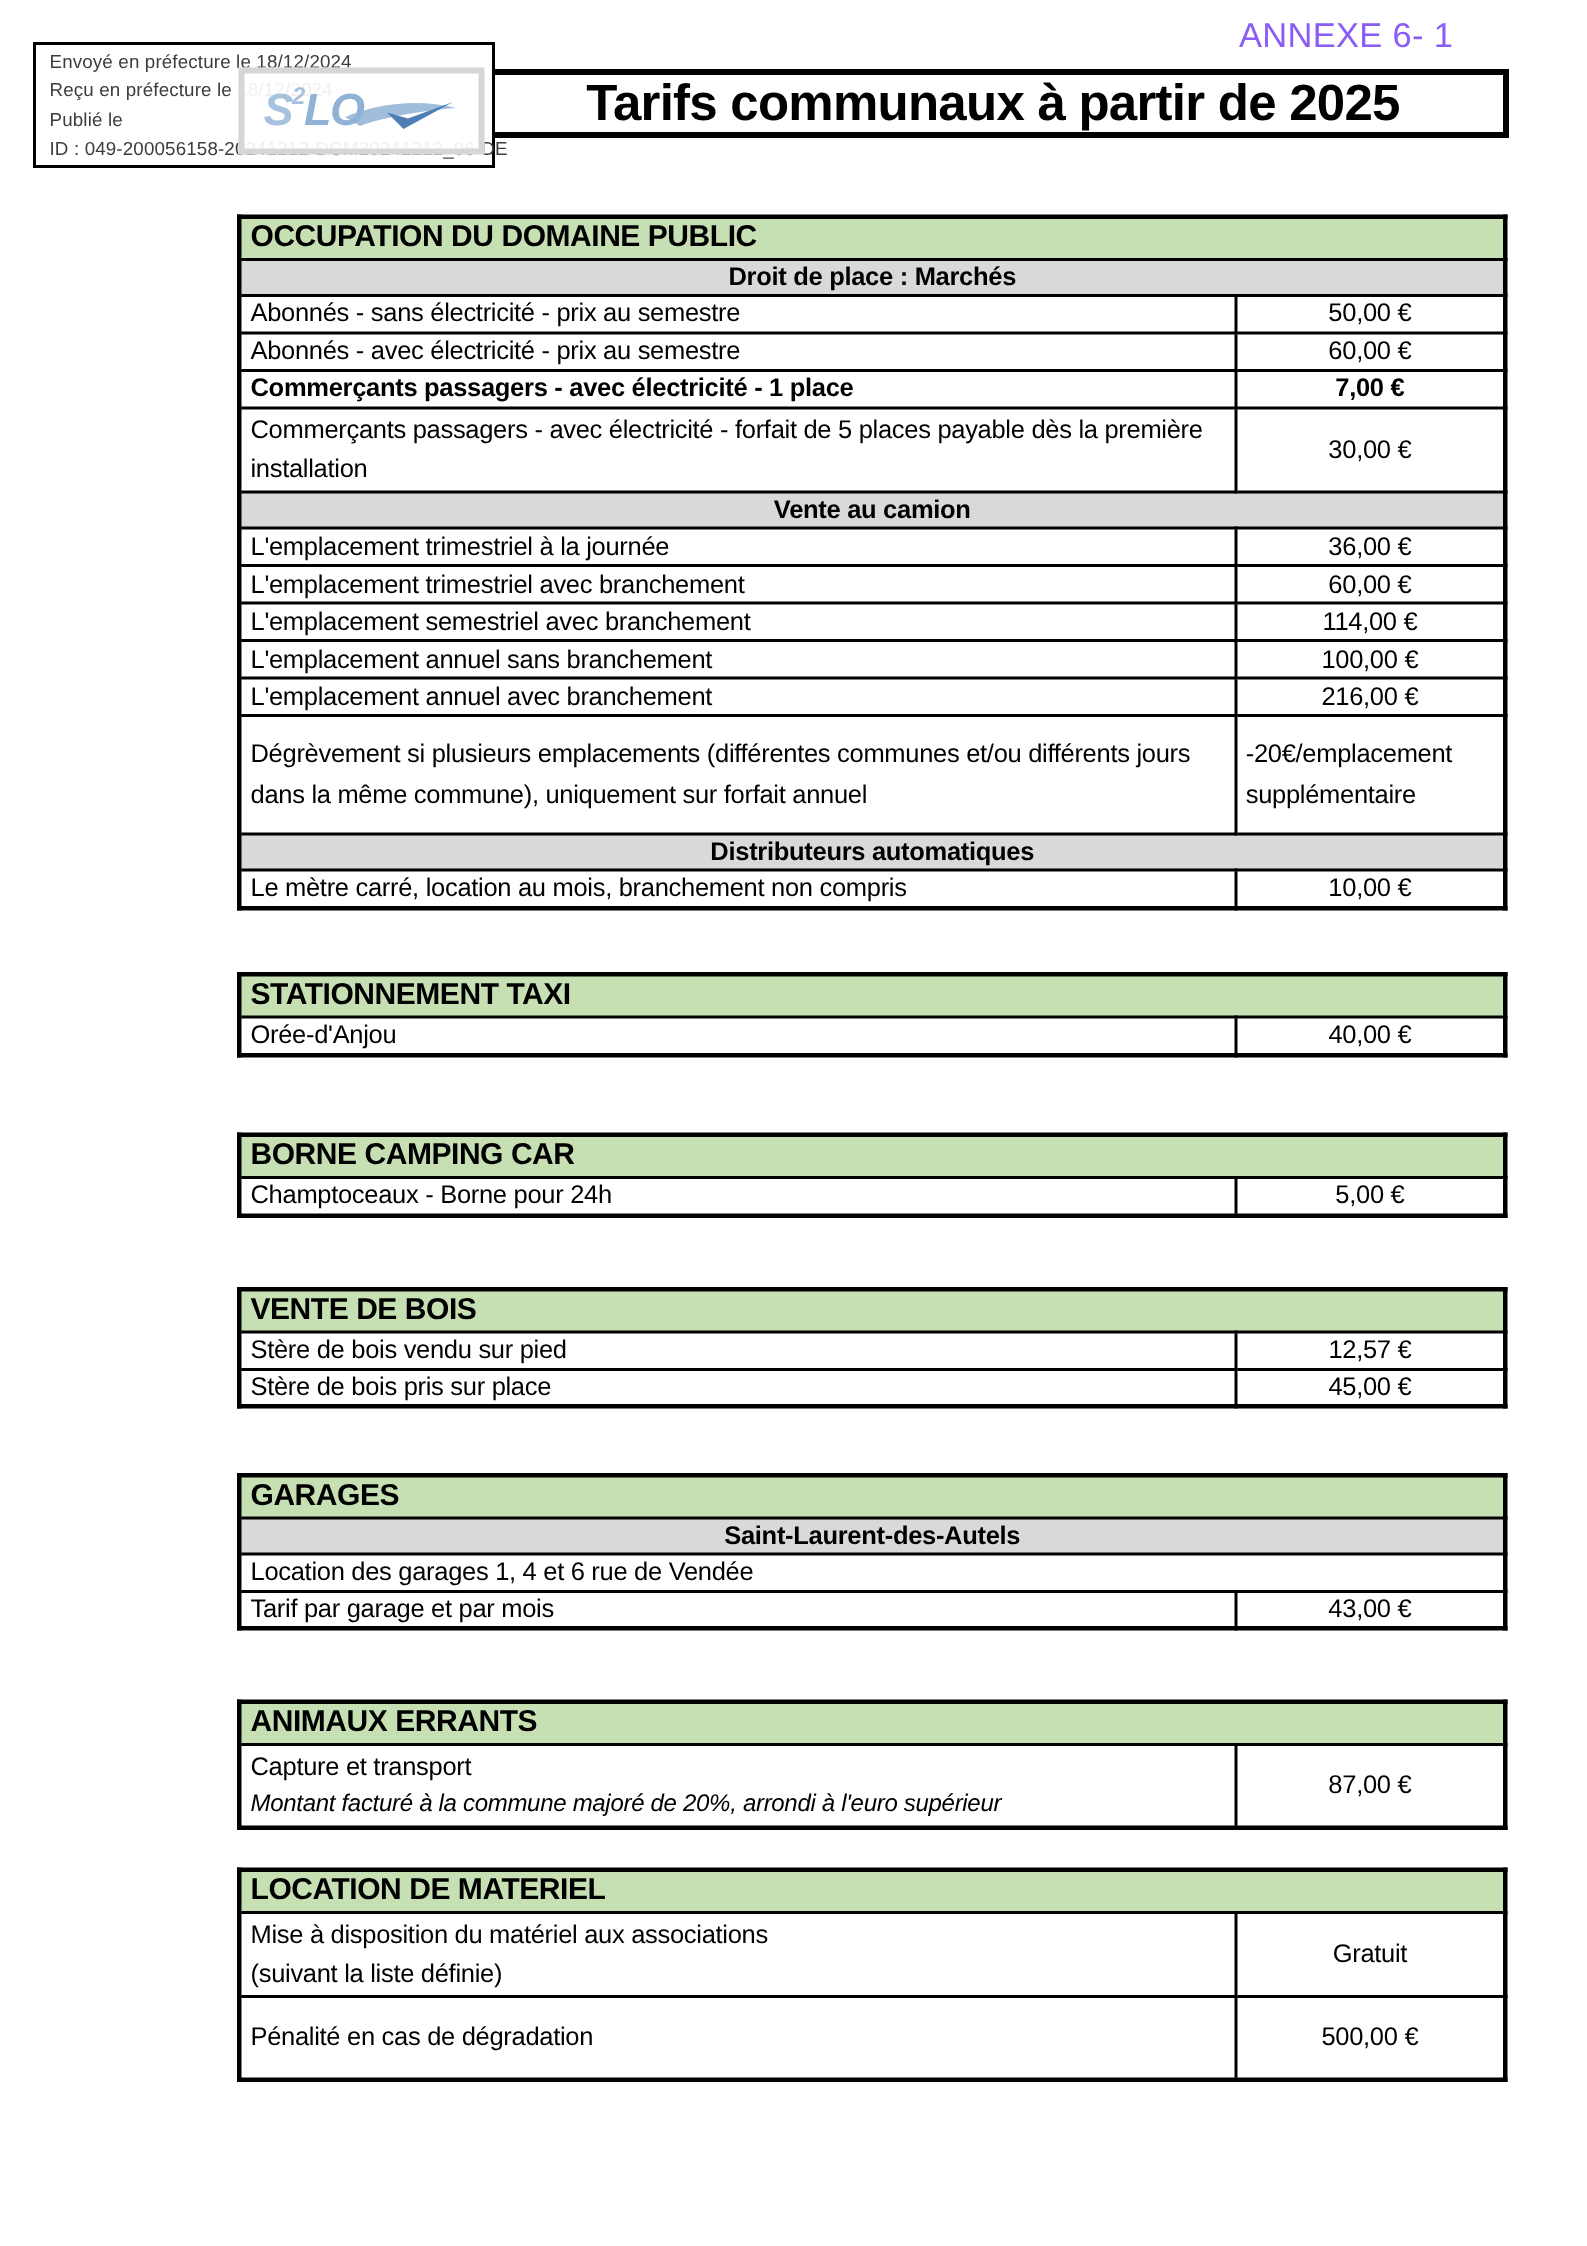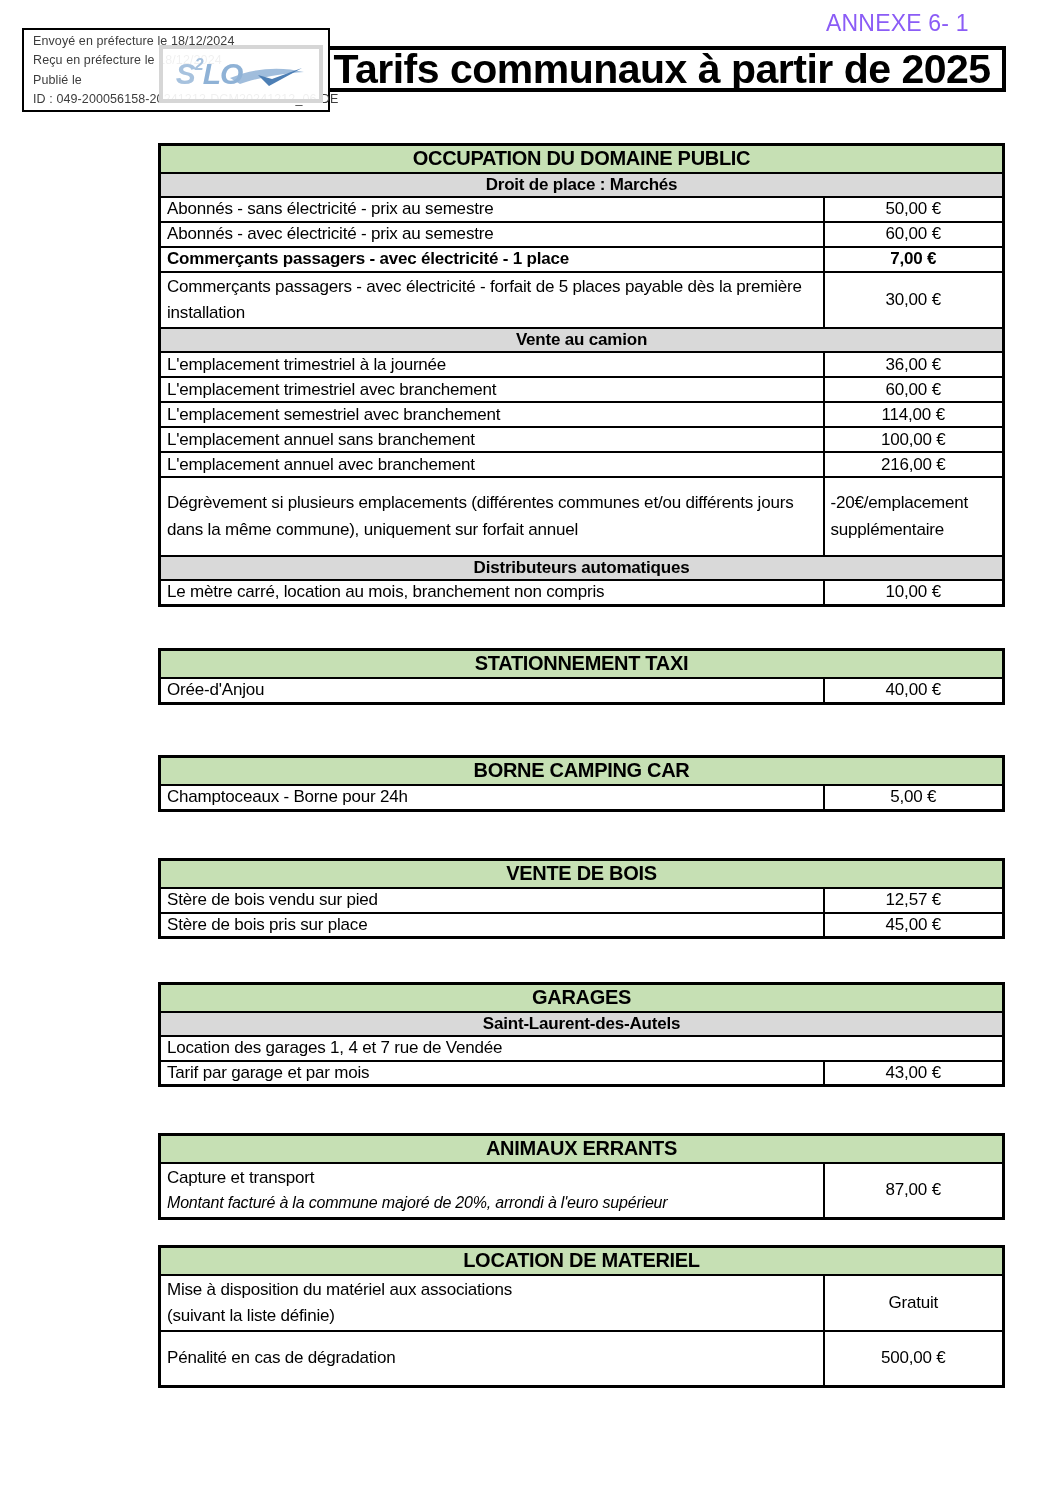--- a/index.html
+++ b/index.html
@@ -35,32 +35,32 @@
   
   .annexe {
     position:absolute; left:826px; top:10px; width:200px;
     font-size:23px; color:#8b5cf6; letter-spacing:0.2px;
   }
   .title-box {
     position:absolute; left:318px; top:46px; width:688px; height:46px;
     border:4px solid #000; background:#fff; z-index:1;
     display:flex; align-items:center; justify-content:center;
   }
-  .title-box span { font-weight:bold; font-size:41px; letter-spacing:-0.5px; }
+  .title-box span { font-weight:bold; font-size:34px; letter-spacing:-0.5px; }
 
   
   table.t {
     position:absolute; left:158px; width:844px;
     border-collapse:collapse; table-layout:fixed;
     font-size:17px; letter-spacing:-0.2px;
     border:3px solid #000;
   }
   table.t td { border:2px solid #000; padding:1px 6px; vertical-align:middle; background:#fff; }
   table.t tr.hdr td {
-    background:#c6e0b4; font-weight:bold; font-size:20px; text-align:center;
+    background:#c6e0b4; font-weight:bold; font-size:20px; 
     letter-spacing:-0.3px;
   }
   table.t tr.sub td {
     background:#d9d9d9; font-weight:bold; text-align:center; font-size:17px;
   }
   td.lbl { text-align:left; }
   td.prc { text-align:center; }
   td.vtop { vertical-align:top; }
   td.vbot { vertical-align:bottom; }
   td.pleft { text-align:left; }
@@ -219,21 +219,21 @@
       <col style="width:180px">
     </colgroup>
   <tbody>
       <tr class="hdr" style="height:28px">
         <td colspan="2">GARAGES</td>
       </tr>
   <tr class="sub" style="height:24px">
         <td colspan="2">Saint-Laurent-des-Autels</td>
       </tr>
   <tr style="height:25px">
-    <td colspan="2" class="lbl">Location des garages 1, 4 et 7 rue de Vendée</td>
+    <td colspan="2" class="lbl">Location des garages 1, 4 et 6 rue de Vendée</td>
   </tr>
   <tr style="height:25px">
     <td class="lbl">Tarif par garage et par mois</td>
     <td class="prc">43,00 €</td>
   </tr>
 </tbody>
   </table>
 
 <table class="t" style="top:1133px">
   <colgroup>

